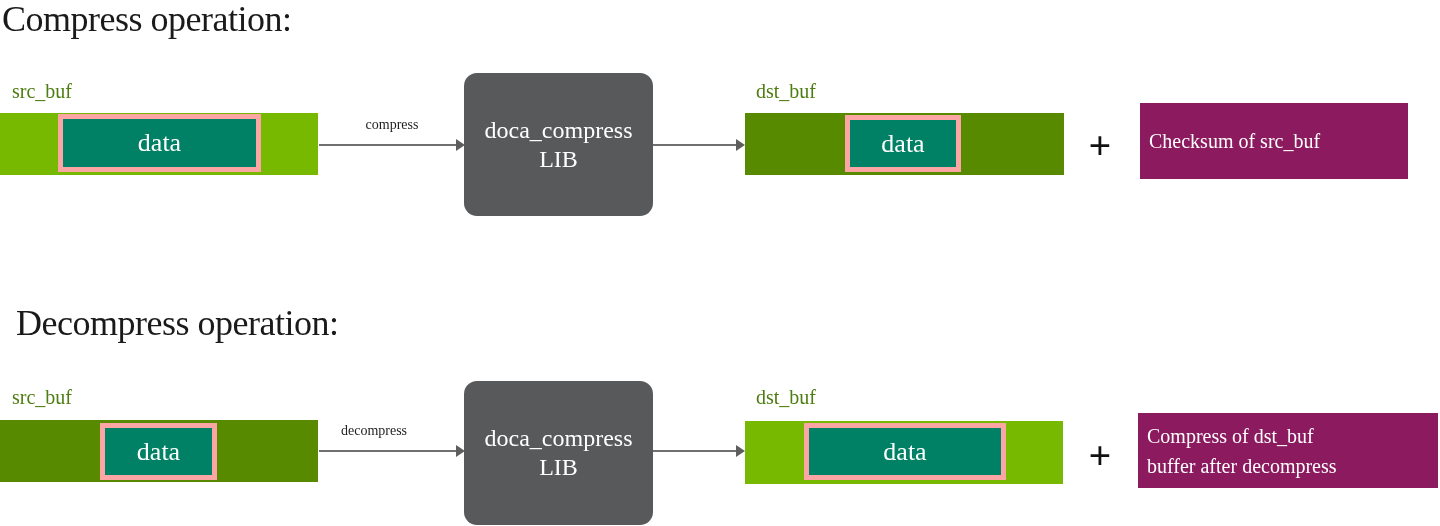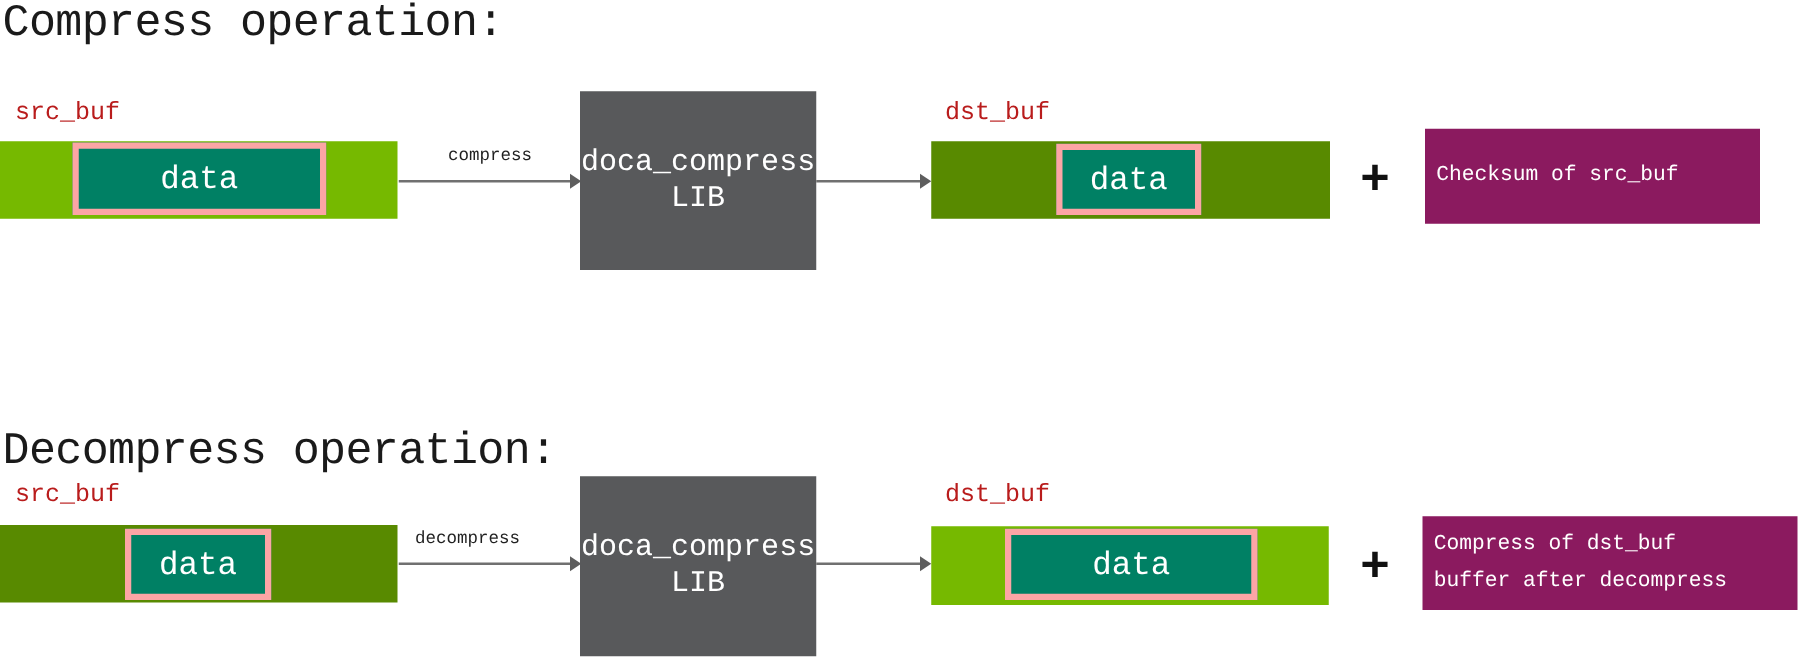--- a/index.html
+++ b/index.html
@@ -2,41 +2,41 @@
 <html><head>
 <meta charset="utf-8">
 <style>
   html, body { margin: 0; padding: 0; background: #ffffff; }
   .canvas {
     position: relative;
     width: 1440px;
     height: 526px;
     background: #ffffff;
     overflow: hidden;
-    font-family: Liberation Mono, monospace;
+    font-family: Liberation Serif, serif;
     color: #1a1a1a;
   }
   .canvas * { box-sizing: border-box; }
 
   .sec-title {
     position: absolute;
     font-size: 36px;
     line-height: 42px;
     letter-spacing: -0.5px;
     color: #1a1a1a;
     white-space: nowrap;
   }
   .t1 { left: 2px; top: -2px; }
-  .t2 { left: 2px; top: 302px; margin-top: 38px; }
+  .t2 { left: 16px; top: 302px; }
 
   .buf-label {
     position: absolute;
     font-size: 20px;
     line-height: 24px;
-    color: #b91c1c;
+    color: #4d7c0f;
     white-space: nowrap;
   }
   .lbl-src1 { left: 12px;  top: 79px; }
   .lbl-dst1 { left: 756px; top: 79px; }
   .lbl-src2 { left: 12px;  top: 385px; }
   .lbl-dst2 { left: 756px; top: 385px; }
 
   .bar { position: absolute; }
   .green-light { background: #76b900; }
   .green-dark  { background: #588a00; }
@@ -95,20 +95,21 @@
     position: absolute;
     background: #58595b;
     color: #ffffff;
     display: flex;
     align-items: center;
     justify-content: center;
     text-align: center;
     font-size: 24px;
     line-height: 29px;
     white-space: pre-line;
+    border-radius: 13px;
   }
   .lib1 { left: 464px; top: 73px;  width: 189px; height: 143px; }
   .lib2 { left: 464px; top: 381px; width: 189px; height: 144px; }
 
   .plus {
     position: absolute;
     width: 32px;
     height: 42px;
     display: flex;
     align-items: center;
@@ -119,21 +120,21 @@
   }
   .pl1 { left: 1084px; top: 124px; }
   .pl2 { left: 1084px; top: 434px; }
 
   .checksum {
     position: absolute;
     background: #8b1a5f;
     color: #ffffff;
     display: flex;
     align-items: center;
-    font-size: 17px;
+    font-size: 20px;
     line-height: 30px;
     padding-left: 9px;
     padding-right: 4px;
     white-space: pre-line;
   }
   .cs1 { left: 1140px; top: 103px; width: 268px; height: 76px; }
   .cs2 { left: 1138px; top: 413px; width: 300px; height: 75px; }
 </style>
 </head>
 <body>

